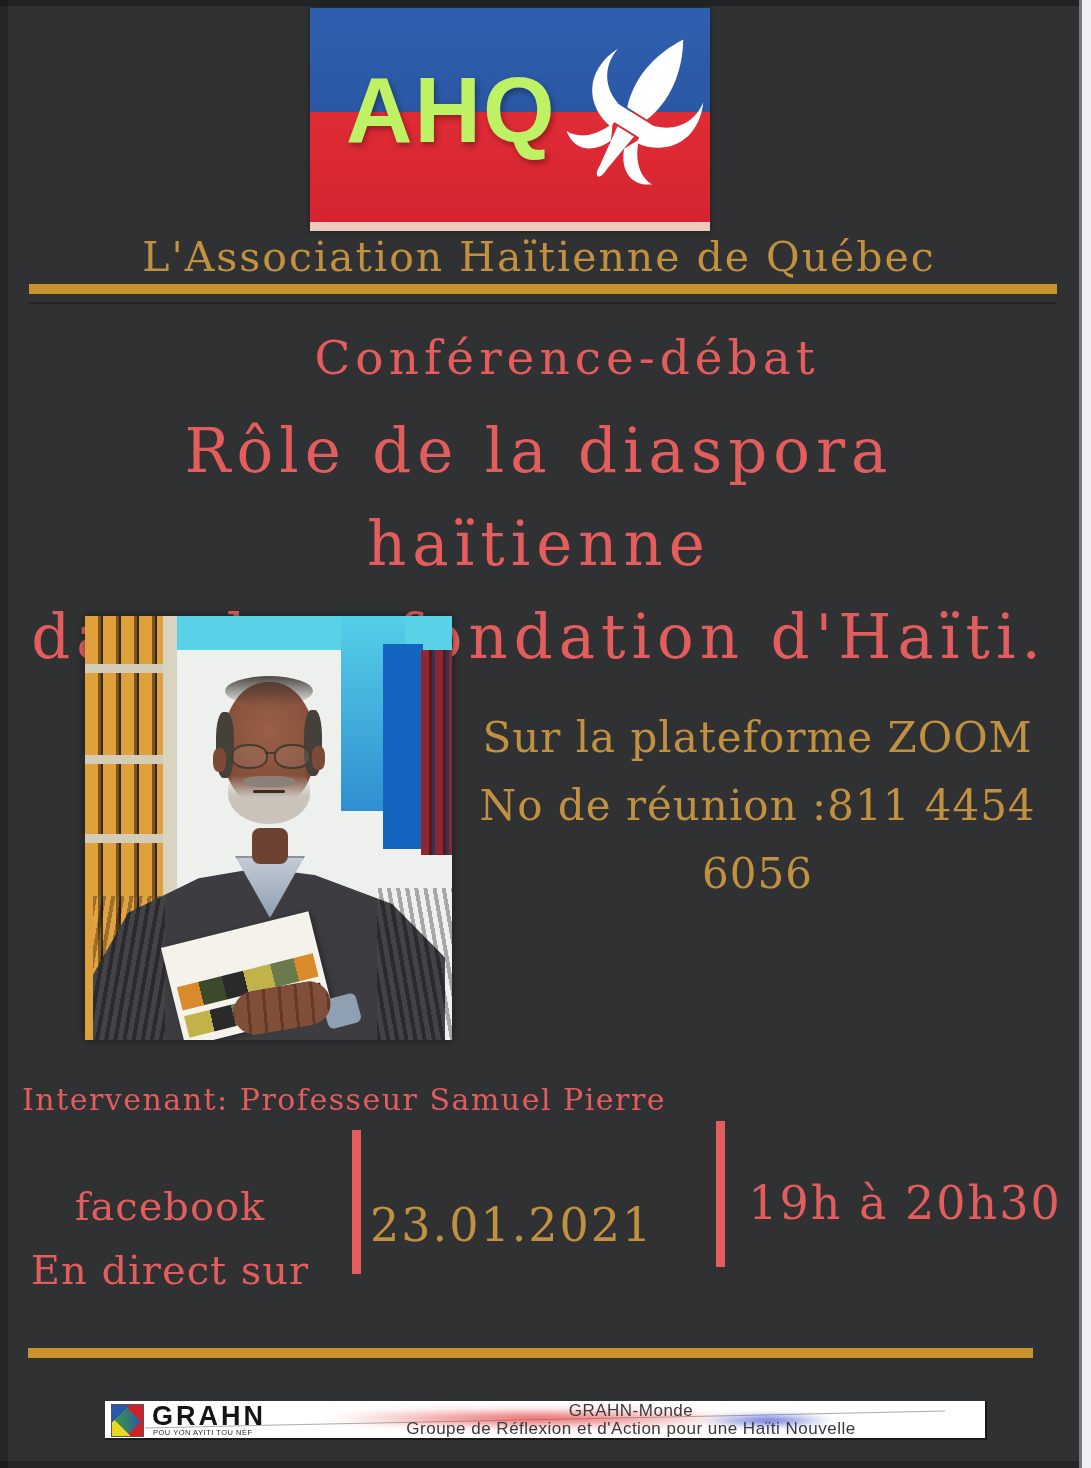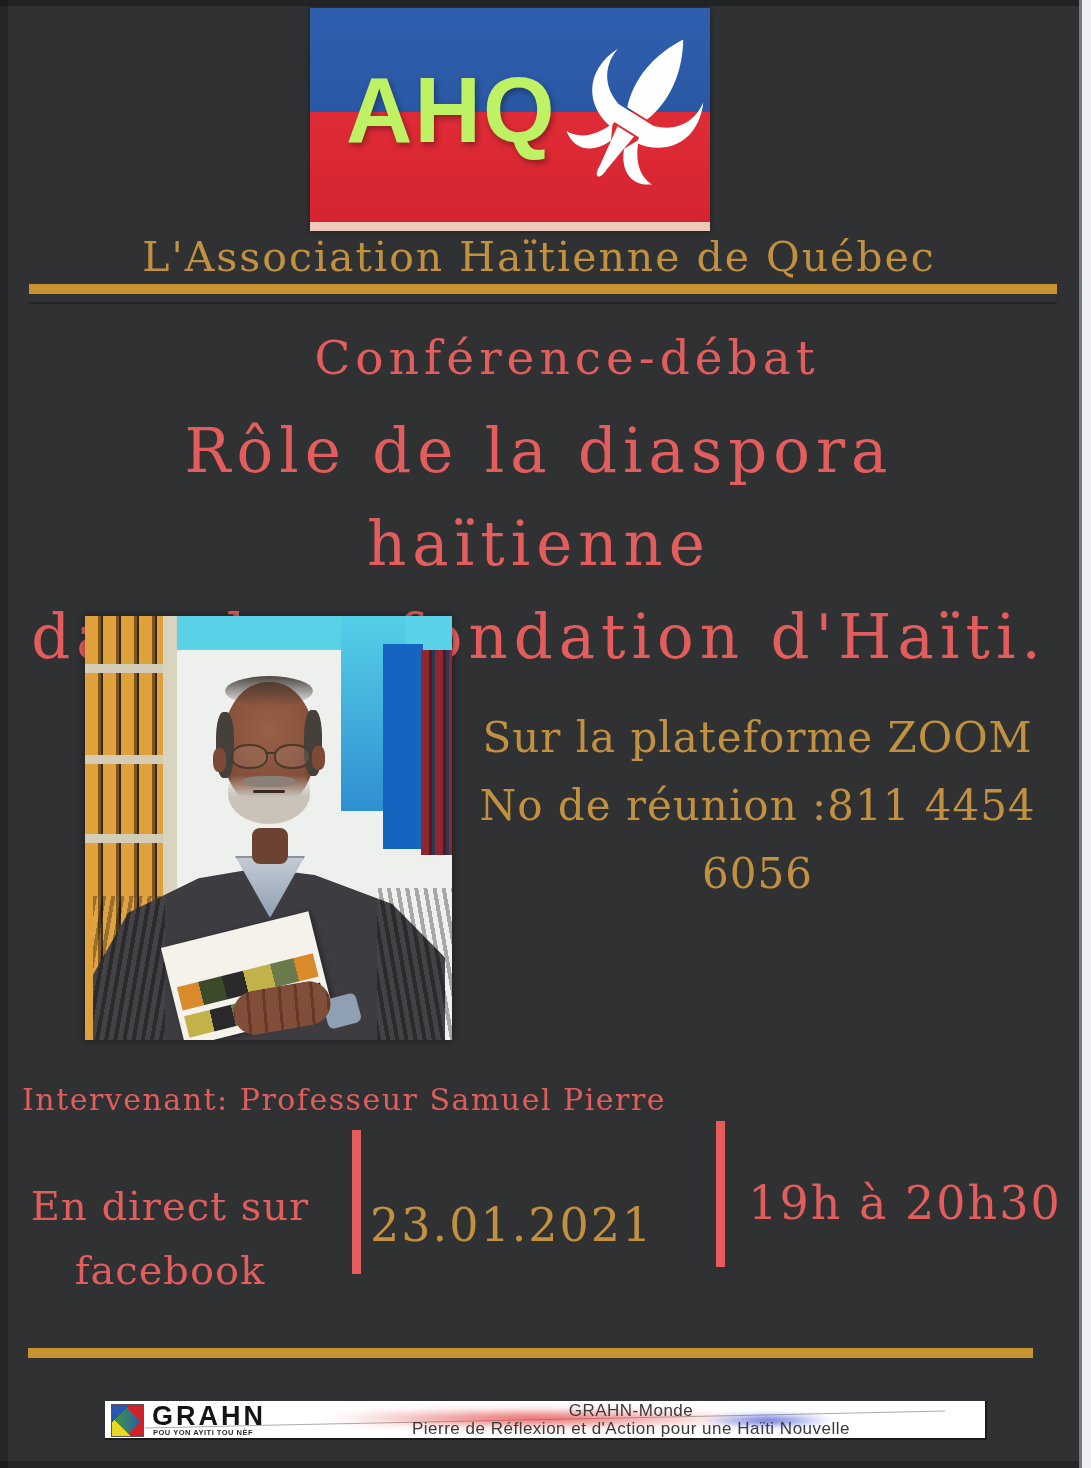--- a/index.html
+++ b/index.html
@@ -74,21 +74,21 @@
     font-family:"Liberation Sans",sans-serif;overflow:visible;
   }
   .grahn-square{left:6px;top:3px;width:31px;height:31px;border:1px solid #555;
     background:
       linear-gradient(135deg, #2a56b0 0 28%, transparent 28%),
       linear-gradient(225deg, #cf2128 0 30%, transparent 30%),
       linear-gradient(45deg, #e8d821 0 30%, transparent 30%),
       linear-gradient(315deg, #cf2128 0 26%, transparent 26%),
       linear-gradient(90deg,#3e9e3a,#2a56b0);}
   .grahn-word{left:47px;top:0px;color:#141414;font-size:27px;font-weight:600;letter-spacing:3px;}
-  .grahn-tagline{left:48px;top:27px;color:#2a2a2a;font-size:7.5px;font-weight:700;letter-spacing:.5px;}
+  .grahn-tagline{left:48px;top:27px;color:#2a2a2a;font-size:7.5px;font-weight:400;letter-spacing:.5px;}
   .grahn-red-swoosh{left:215px;top:9px;width:430px;height:17px;border-radius:50%;
     background:radial-gradient(closest-side,#e03030,rgba(224,48,48,0));filter:blur(4px);}
   .grahn-blue-swoosh{left:595px;top:13px;width:135px;height:13px;border-radius:50%;
     background:radial-gradient(closest-side,#3a4ad0,rgba(58,74,208,0));filter:blur(3px);}
   .grahn-hairline{left:40px;top:18px;width:800px;height:1px;background:rgba(90,90,90,.5);transform:rotate(-1.2deg);}
   .grahn-right{right:4px;top:1px;width:700px;text-align:center;color:#3a3a3a;
     font-size:17px;line-height:18px;letter-spacing:.5px;}
 
   
   .photo{left:85px;top:616px;width:367px;height:424px;overflow:hidden;background:#eef0ee;box-shadow:0 0 8px rgba(0,0,0,.45);}
@@ -210,40 +210,40 @@
 
 <div class="abs zoom-info">
   <div>Sur la plateforme ZOOM</div>
   <div>No de réunion :811 4454</div>
   <div>6056</div>
 </div>
 
 <div class="abs speaker-line">Intervenant: Professeur Samuel Pierre</div>
 
 <div class="abs live-block">
+  <div>facebook</div>
   <div>En direct sur</div>
-  <div>facebook</div>
 </div>
 <div class="abs red-divider divider-1"></div>
 <div class="abs date-text">23.01.2021</div>
 <div class="abs red-divider divider-2"></div>
 <div class="abs time-text">19h à 20h30</div>
 
 <div class="abs gold-rule-bottom"></div>
 
 <div class="abs grahn-bar">
   <div class="abs grahn-hairline"></div>
   <div class="abs grahn-red-swoosh"></div>
   <div class="abs grahn-blue-swoosh"></div>
   <div class="abs grahn-square"></div>
   <div class="abs grahn-word">GRAHN</div>
   <div class="abs grahn-tagline">POU YON AYITI TOU NÈF</div>
   <div class="abs grahn-right">
     <div>GRAHN-Monde</div>
-    <div>Pierre de Réflexion et d'Action pour une Haïti Nouvelle</div>
+    <div>Groupe de Réflexion et d'Action pour une Haïti Nouvelle</div>
   </div>
 </div>
 
 <div class="abs frame-top"></div>
 <div class="abs frame-left"></div>
 <div class="abs frame-bottom"></div>
 <div class="abs edge-gray-line"></div>
 <div class="abs edge-white-strip"></div>
 
 </body></html>

